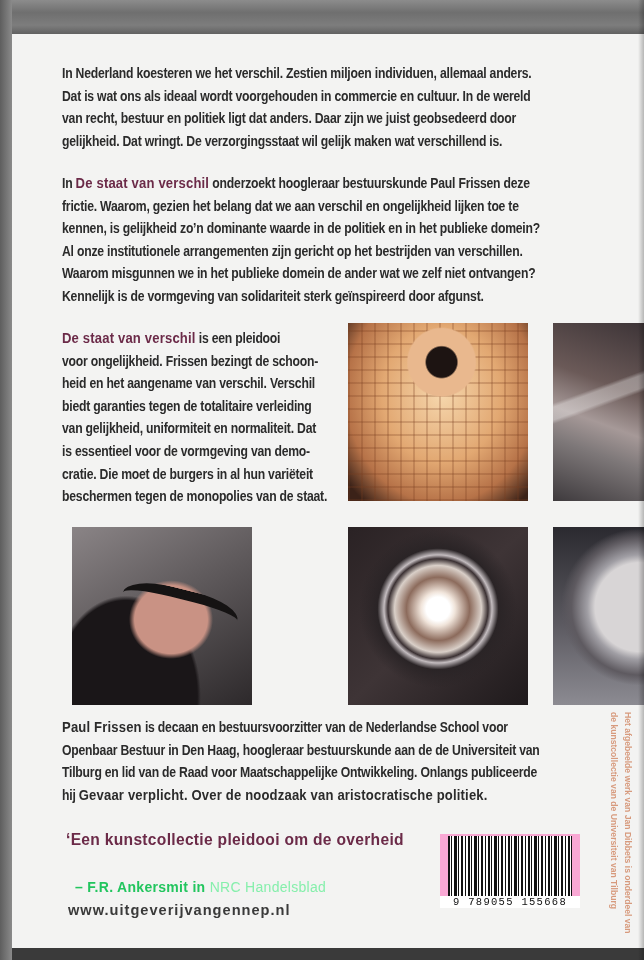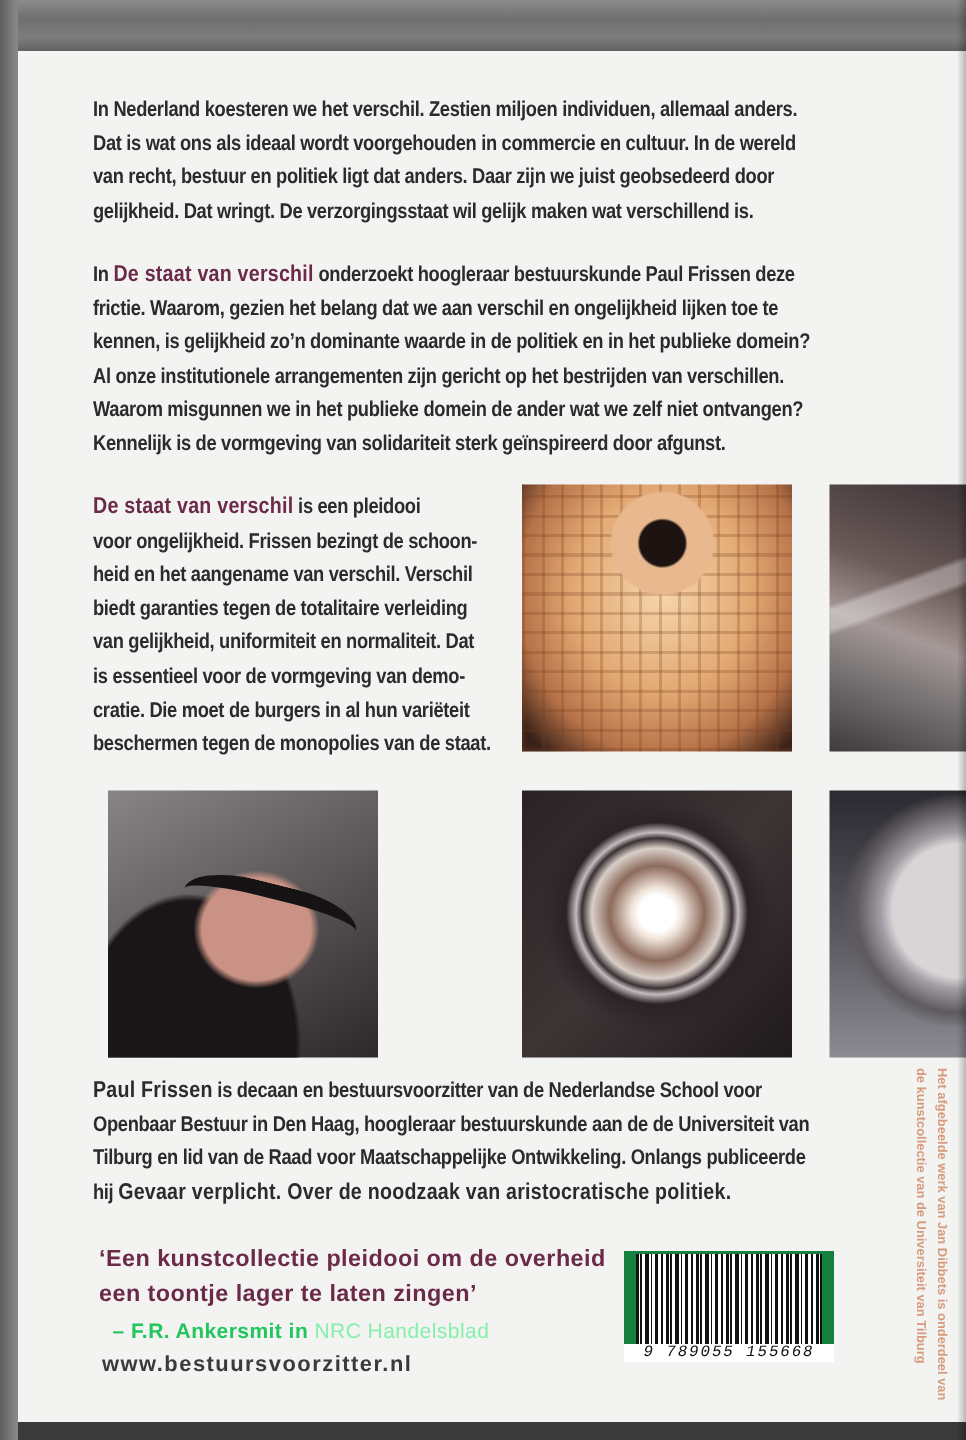--- a/index.html
+++ b/index.html
@@ -85,23 +85,22 @@
       position: absolute; left: 75px; top: 879px;
       font-size: 14px; letter-spacing: 0.3px;
     }
     .attr-author { color: #22c55e; font-weight: bold; }
     .attr-source { color: #86efac; font-weight: normal; }
     .website {
       position: absolute; left: 68px; top: 902px;
       color: #3a3a3a; font-weight: bold; font-size: 14.6px; letter-spacing: 1px;
     }
     .barcode {
-      position: absolute; left: 416px; top: 834px; width: 140px; height: 74px;
-      background: #15803d;
-      font-style: italic;
+      position: absolute; left: 440px; top: 834px; width: 140px; height: 74px;
+      background: #f9a8d4;
     }
     .barcode-bars {
       position: absolute; left: 8px; top: 2px; width: 124px; height: 62px;
       background: repeating-linear-gradient(90deg,
         #111 0 2px, #fff 2px 3px, #111 3px 4px, #fff 4px 6px, #111 6px 9px, #fff 9px 10px,
         #111 10px 11px, #fff 11px 13px, #111 13px 15px, #fff 15px 17px, #111 17px 18px, #fff 18px 20px);
     }
     .barcode-digits {
       position: absolute; left: 0; bottom: 0; width: 140px; text-align: center;
       font-family: "Liberation Mono", monospace; font-size: 10.5px; color: #111;
@@ -167,27 +166,26 @@
 
 <div class="text-block p4">
   <span class="text-line"><span class="accent" style="color:#2b2b2b">Paul Frissen</span><span> is decaan en bestuursvoorzitter van de Nederlandse School voor</span></span>
   <span class="text-line">Openbaar Bestuur in Den Haag, hoogleraar bestuurskunde aan de de Universiteit van</span>
   <span class="text-line">Tilburg en lid van de Raad voor Maatschappelijke Ontwikkeling. Onlangs publiceerde</span>
   <span class="text-line"><span>hij </span><span class="accent" style="color:#2b2b2b">Gevaar verplicht.</span><span class="accent" style="color:#2b2b2b;font-weight:bold"> Over de noodzaak van aristocratische politiek.</span></span>
 </div>
 
 <div class="quote">
   <div>‘Een kunstcollectie pleidooi om de overheid</div>
-  <div> een toontje lager te laten zingen’</div>
 </div>
 <div class="attribution">
   <span class="attr-author">– F.R. Ankersmit in </span><span class="attr-source">NRC Handelsblad</span>
 </div>
 
-<div class="website">www.bestuursvoorzitter.nl</div>
+<div class="website">www.uitgeverijvangennep.nl</div>
 
 <div class="barcode">
   <div class="barcode-bars"></div>
   <div class="barcode-digits">9 789055 155668</div>
 </div>
 
 <div class="vertical-caption">
   <span class="vc1">Het afgebeelde werk van Jan Dibbets is onderdeel van</span>
   <span class="vc2">de kunstcollectie van de Universiteit van Tilburg</span>
 </div>

